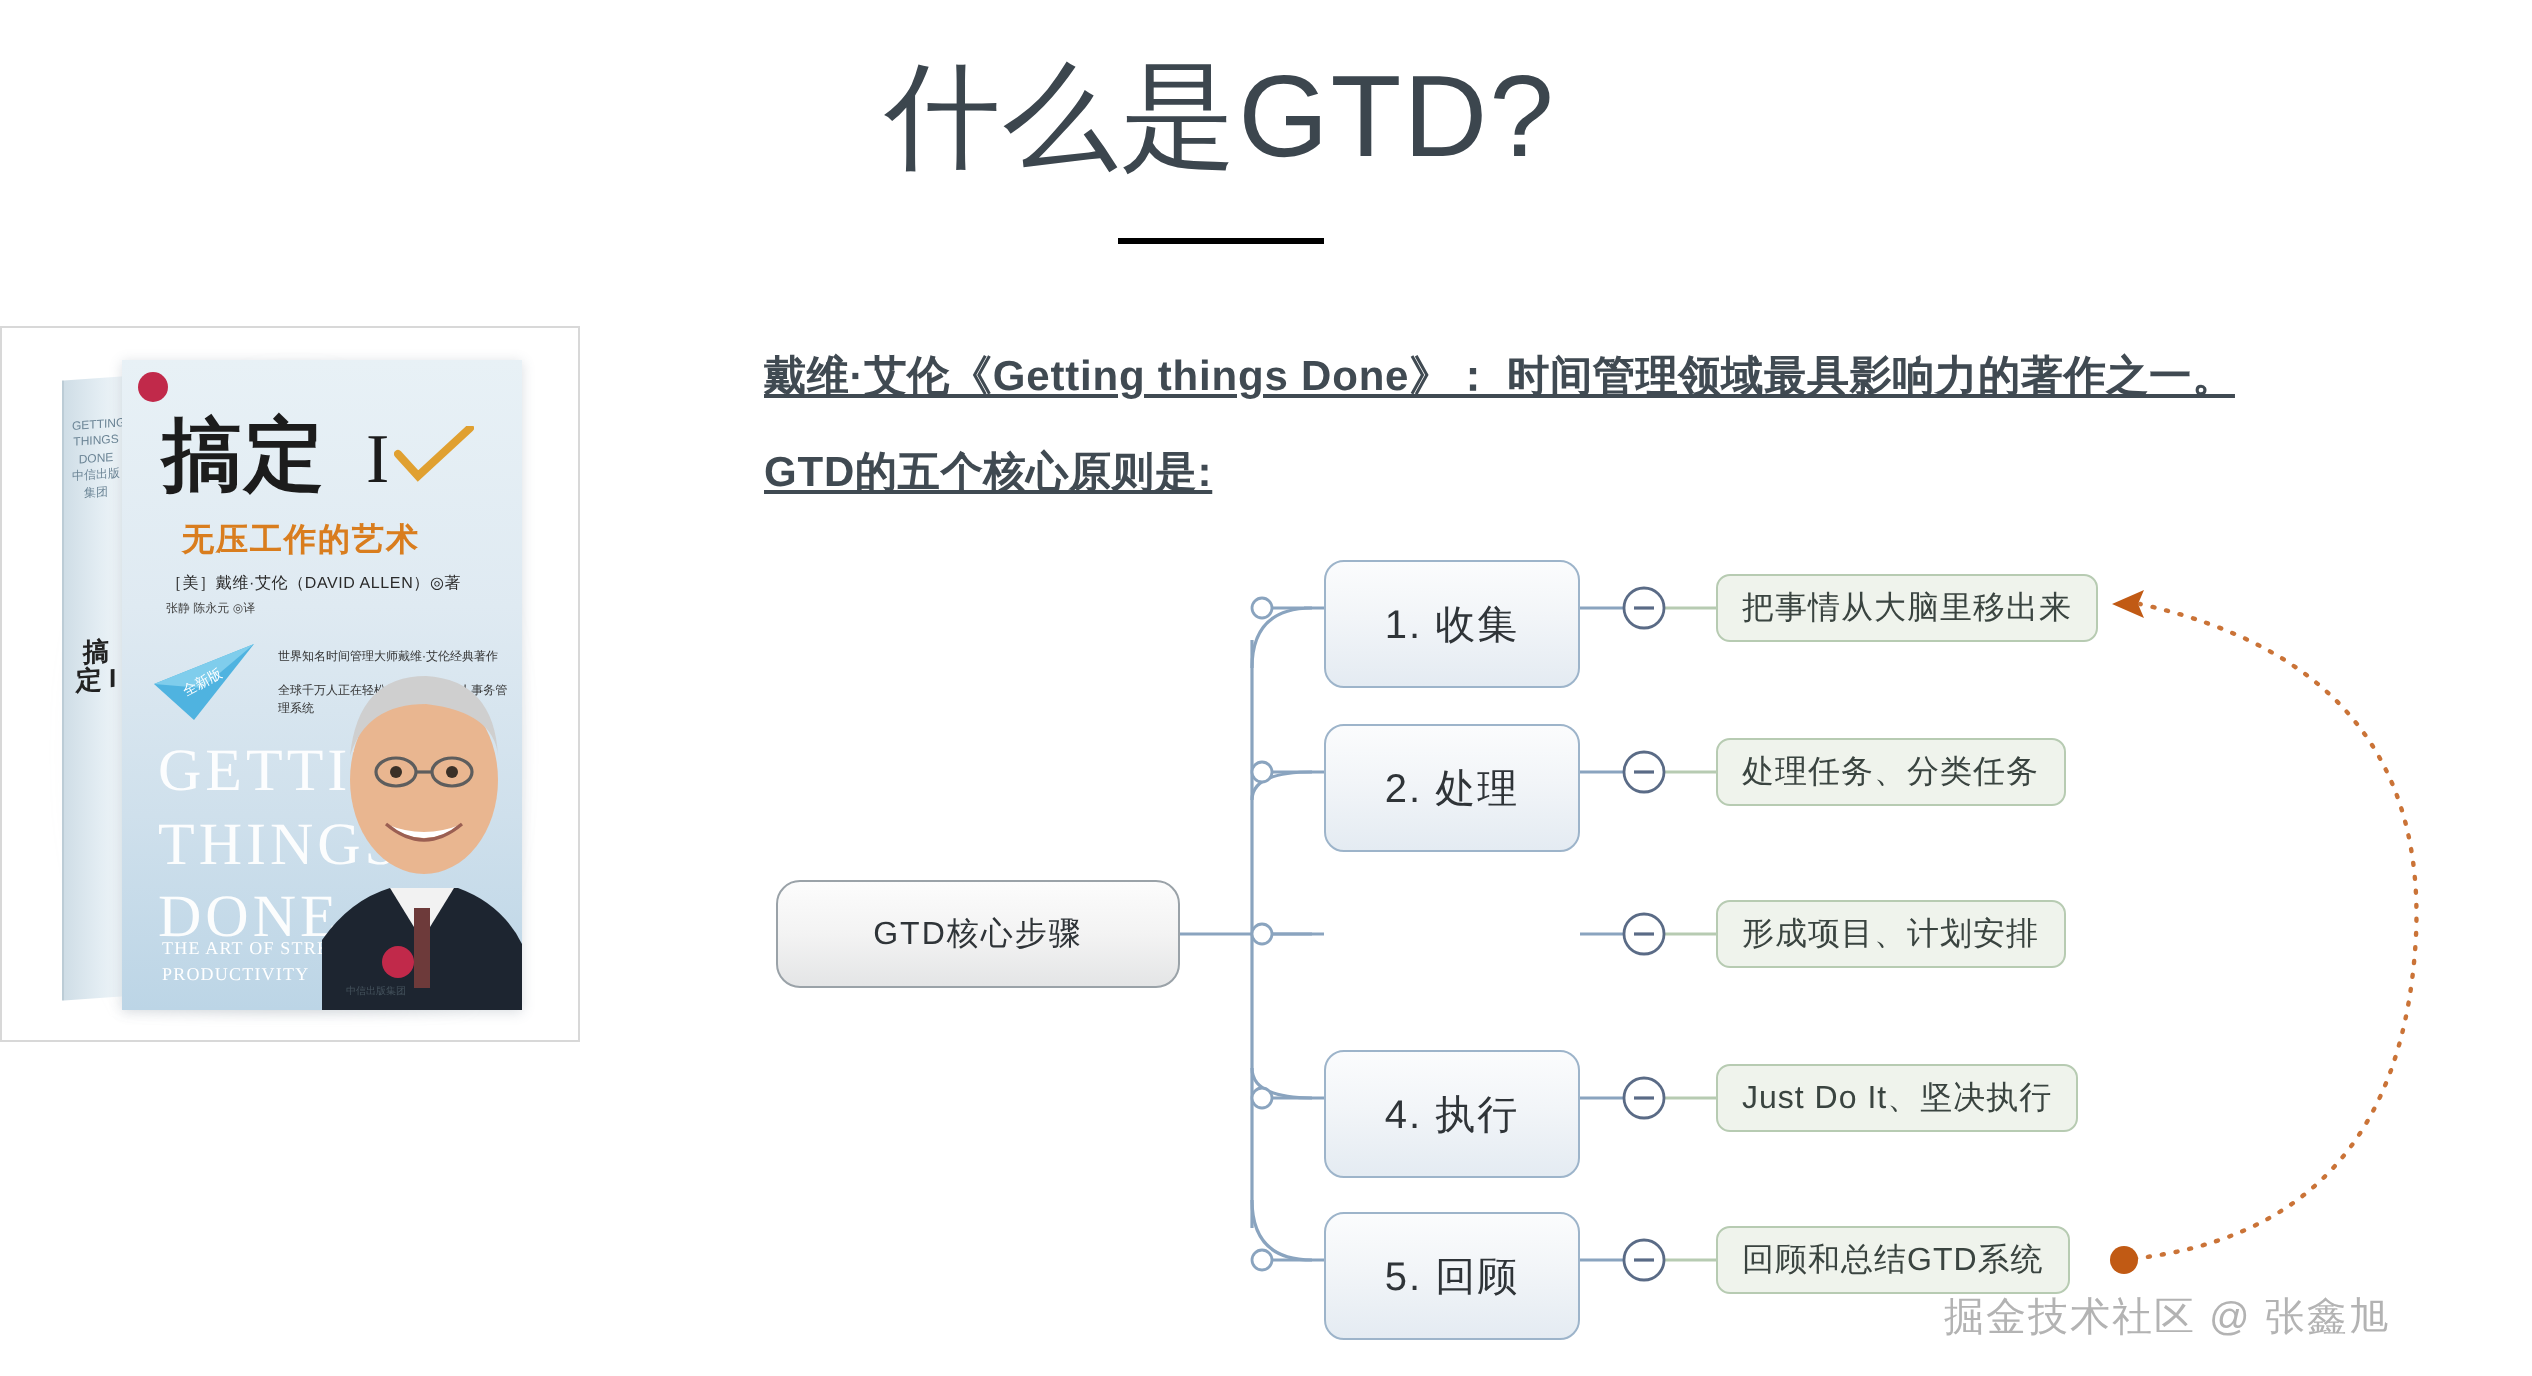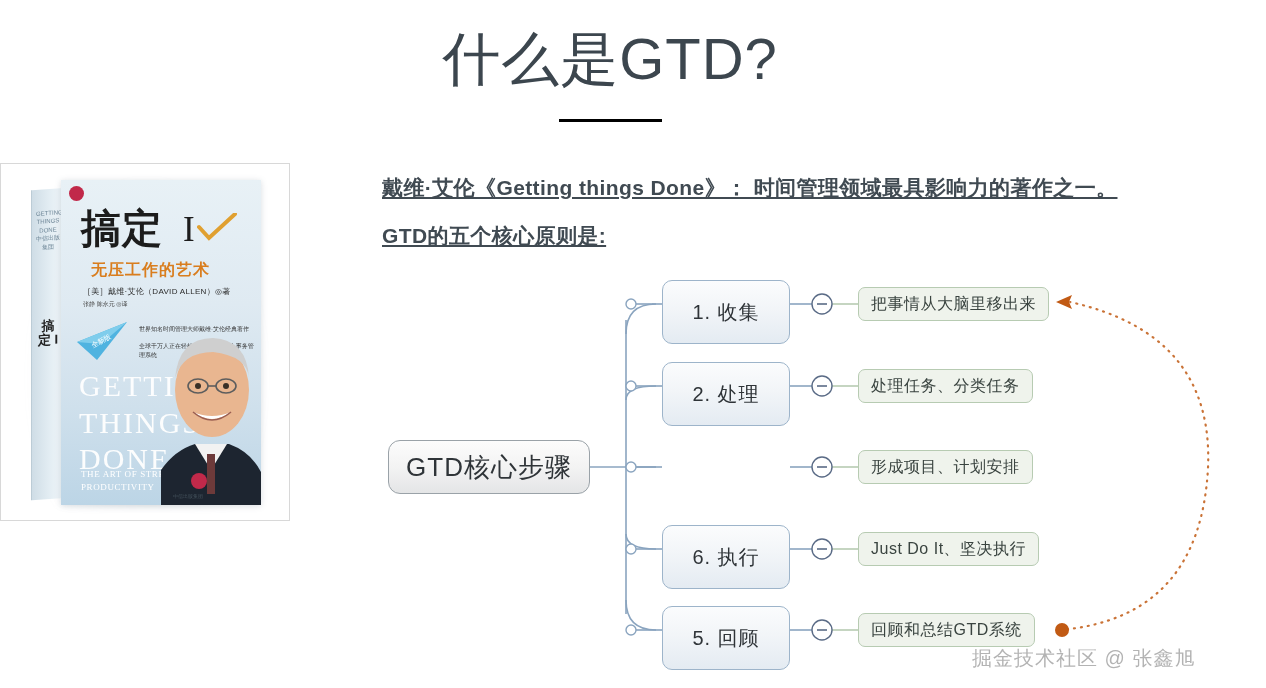--- a/index.html
+++ b/index.html
@@ -264,21 +264,21 @@
     white-space: nowrap;
   }
   .node-root {
     width: 202px;
     height: 54px;
     left: 8px;
     top: 182px;
     border: 1px solid #9aa2a8;
     border-radius: 12px;
     background: linear-gradient(to bottom, #fcfcfc 0%, #f3f3f3 50%, #e4e5e6 100%);
-    font-size: 26px;
+    font-size: 16px;
     color: #2f3438;
     letter-spacing: 1px;
   }
   .node-step {
     width: 128px;
     height: 64px;
     border: 1px solid #9db4ca;
     border-radius: 10px;
     background: linear-gradient(to bottom, #fbfcfd 0%, #f2f5f8 45%, #e4ebf2 100%);
     font-size: 20px;
@@ -433,21 +433,21 @@
       <line x1="437" y1="291" x2="447" y2="291" stroke="#5a6b86" stroke-width="1.6"></line>
       <circle cx="442" cy="372" r="10" fill="#ffffff" stroke="#5a6b86" stroke-width="1.4"></circle>
       <line x1="437" y1="372" x2="447" y2="372" stroke="#5a6b86" stroke-width="1.6"></line>
     </g>
   </svg>
 
   <div class="node node-root">GTD核心步骤</div>
 
   <div class="node node-step" style="left:282px; top:22px;">1. 收集</div>
   <div class="node node-step" style="left:282px; top:104px;">2. 处理</div>
-  <div class="node node-step" style="left:282px; top:267px;">6. 执行</div>
+  <div class="node node-step" style="left:282px; top:267px;">4. 执行</div>
   <div class="node node-step" style="left:282px; top:348px;">5. 回顾</div>
 
   <div class="node node-detail" style="left:478px; top:29px;">把事情从大脑里移出来</div>
   <div class="node node-detail" style="left:478px; top:111px;">处理任务、分类任务</div>
   <div class="node node-detail" style="left:478px; top:274px;">Just Do It、坚决执行</div>
   <div class="node node-detail" style="left:478px; top:192px;">形成项目、计划安排</div>
   <div class="node node-detail" style="left:478px; top:355px;">回顾和总结GTD系统</div>
 </div>
 
 <div class="watermark">掘金技术社区 @ 张鑫旭</div>

